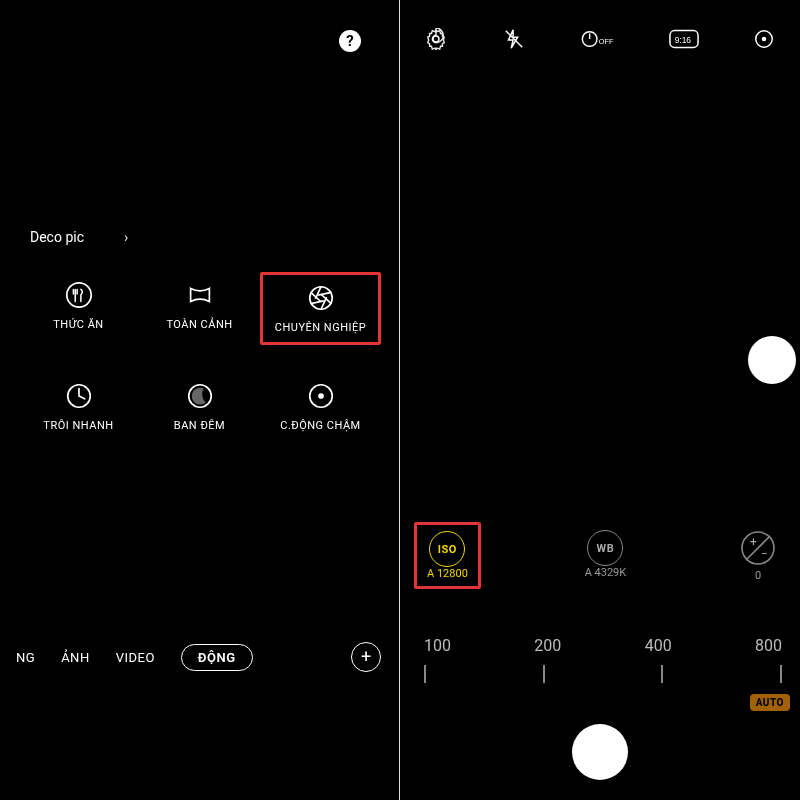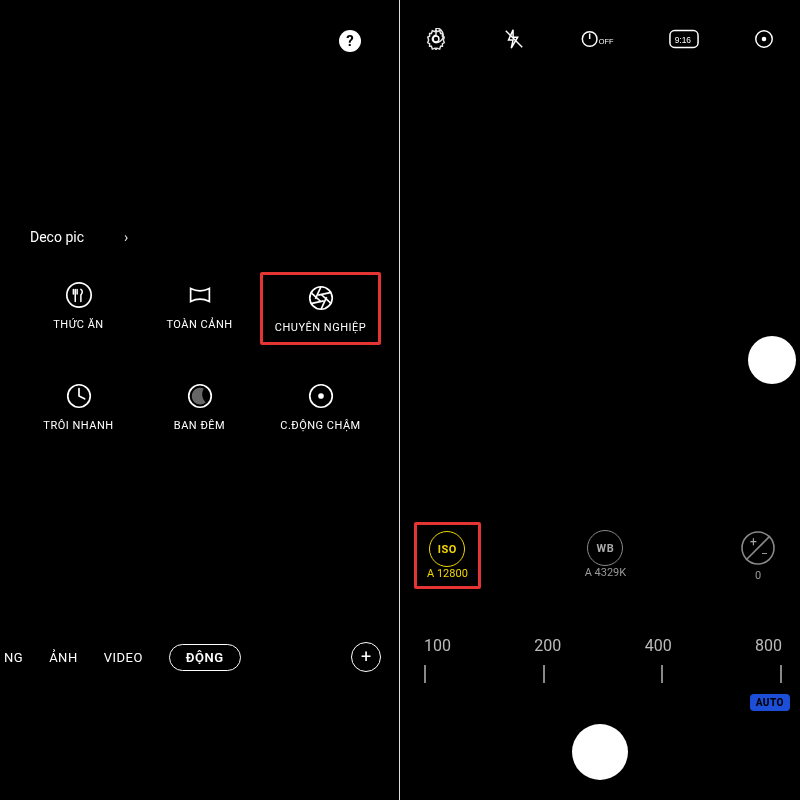--- a/index.html
+++ b/index.html
@@ -66,21 +66,21 @@
   .hl {
     border: 3px solid #e43434;
     border-radius: 2px;
   }
 
   .tab-row {
     position: absolute;
     bottom: 128px; left: 0; right: 0;
     display: flex; align-items: center;
     gap: 26px;
-    padding-left: 4px; padding-right: 18px;
+    padding-left: 16px; padding-right: 18px;
     font-size: 13px;
   }
   .tab-row .tab { letter-spacing: .5px; }
   .pill {
     border: 1.5px solid #fff;
     border-radius: 16px;
     padding: 5px 16px;
     font-weight: 600;
   }
   .plus-btn {
@@ -149,21 +149,21 @@
   }
   .scale-ticks {
     margin-top: 10px;
     display: flex; justify-content: space-between;
     align-items: center;
   }
   .tick { width: 2px; height: 18px; background: #888; }
   .auto-chip {
     position: absolute;
     right: 10px; top: 694px;
-    background: #1d4ed8; color:#000;
+    background: #a16207; color:#000;
     font-size: 10px; font-weight: 800;
     padding: 3px 6px; border-radius: 4px;
     letter-spacing: .5px;
   }
 
   .shutter {
     position: absolute;
     left: 50%; transform: translateX(-50%);
     bottom: 20px;
     width: 56px; height: 56px;

